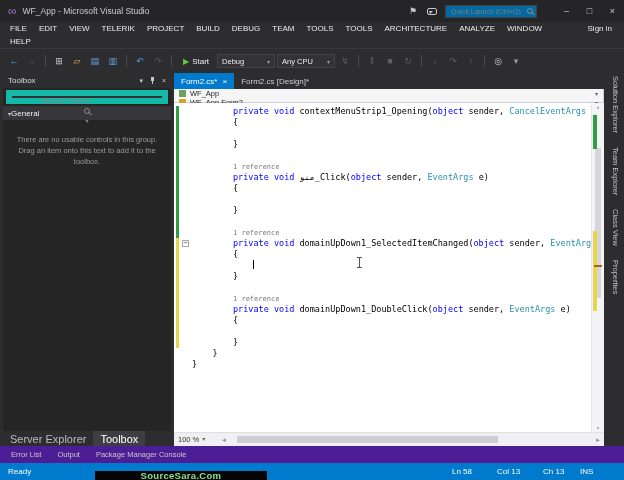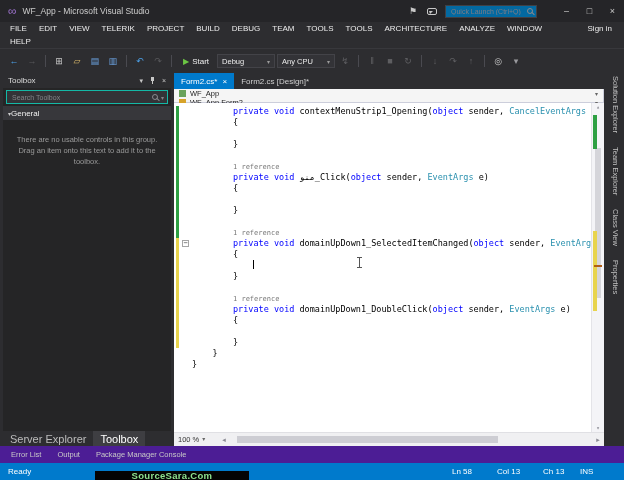--- a/index.html
+++ b/index.html
@@ -39,21 +39,21 @@
   
   .main{height:373px;display:flex;background:#2d2d30;}
 
   
   .toolbox{width:168px;margin-left:3px;display:flex;flex-direction:column;background:#252526;}
   .tb-head{height:15px;display:flex;align-items:center;padding:0 5px;background:#2d2d30;color:#dcdcdc;font-size:8px;}
   .tb-icons{margin-left:auto;display:flex;gap:6px;align-items:center;color:#c8c8c8;font-size:7px;}
   .pin{display:inline-block;width:7px;height:8px;position:relative;}
   .pin::before{content:"";position:absolute;left:2px;top:0;width:3px;height:4px;background:#c8c8c8;}
   .pin::after{content:"";position:absolute;left:3px;top:4px;width:1px;height:3px;background:#c8c8c8;}
-  .tb-search{height:14px;margin:2px 3px;background:#333337;border:1px solid #14b8a6;display:flex;align-items:center;gap:3px;padding:0 3px;}
+  .tb-search{height:14px;margin:2px 3px;background:#333337;border:6px solid #14b8a6;display:flex;align-items:center;gap:3px;padding:0 3px;flex-direction:column;}
   .tb-search input{flex:1;min-width:0;background:transparent;border:none;outline:none;font-size:7px;color:#aaa;font-family:"Liberation Sans",sans-serif;}
   .tb-search input::placeholder{color:#848488;}
   .tb-search .chev{font-size:6px;color:#848488;}
   .tb-group{height:14px;display:flex;align-items:center;padding:0 5px;background:#37373b;color:#f0f0f0;font-size:8px;}
   .tb-group .arr{font-size:6px;color:#ccc;}
   .tb-empty{flex:1;padding:14px 13px;color:#9a9a9a;font-size:7.5px;line-height:11px;text-align:center;}
   .tb-tabs{height:15px;display:flex;background:#2d2d30;font-size:11px;}
   .tb-tab{padding:0 7px;display:flex;align-items:center;color:#bcbcbc;}
   .tb-tab.active{background:#3e3e42;color:#fff;}
 
@@ -108,21 +108,21 @@
               background:#2d2d30;font-size:7.5px;color:#c2c2c2;}
   .vtab{writing-mode:vertical-rl;white-space:nowrap;}
 
   
   .bottomtabs{height:17px;display:flex;align-items:center;gap:2px;padding-left:4px;background:#4c1d95;font-size:7.5px;color:#c8c8c8;}
   .btab{padding:0 7px;}
 
   
   .statusbar{height:17px;background:#007acc;position:relative;color:#fff;font-size:8px;}
   .ready{position:absolute;left:8px;top:0;line-height:17px;}
-  .banner{position:absolute;left:95px;width:154px;top:0;bottom:0;background:#040404;display:flex;align-items:center;justify-content:center;margin-top:8px;}
+  .banner{position:absolute;left:95px;width:172px;top:0;bottom:0;background:#040404;display:flex;align-items:center;justify-content:center;margin-top:8px;}
   .banner span{color:#8ee08e;font-size:9.5px;font-weight:bold;letter-spacing:.3px;}
   .sf{position:absolute;top:0;line-height:17px;}
   .f1{left:452px;} .f2{left:497px;} .f3{left:543px;} .f4{left:580px;}
 </style>
 </head>
 <body>
 
 <div class="window">
 
   <div class="titlebar">

